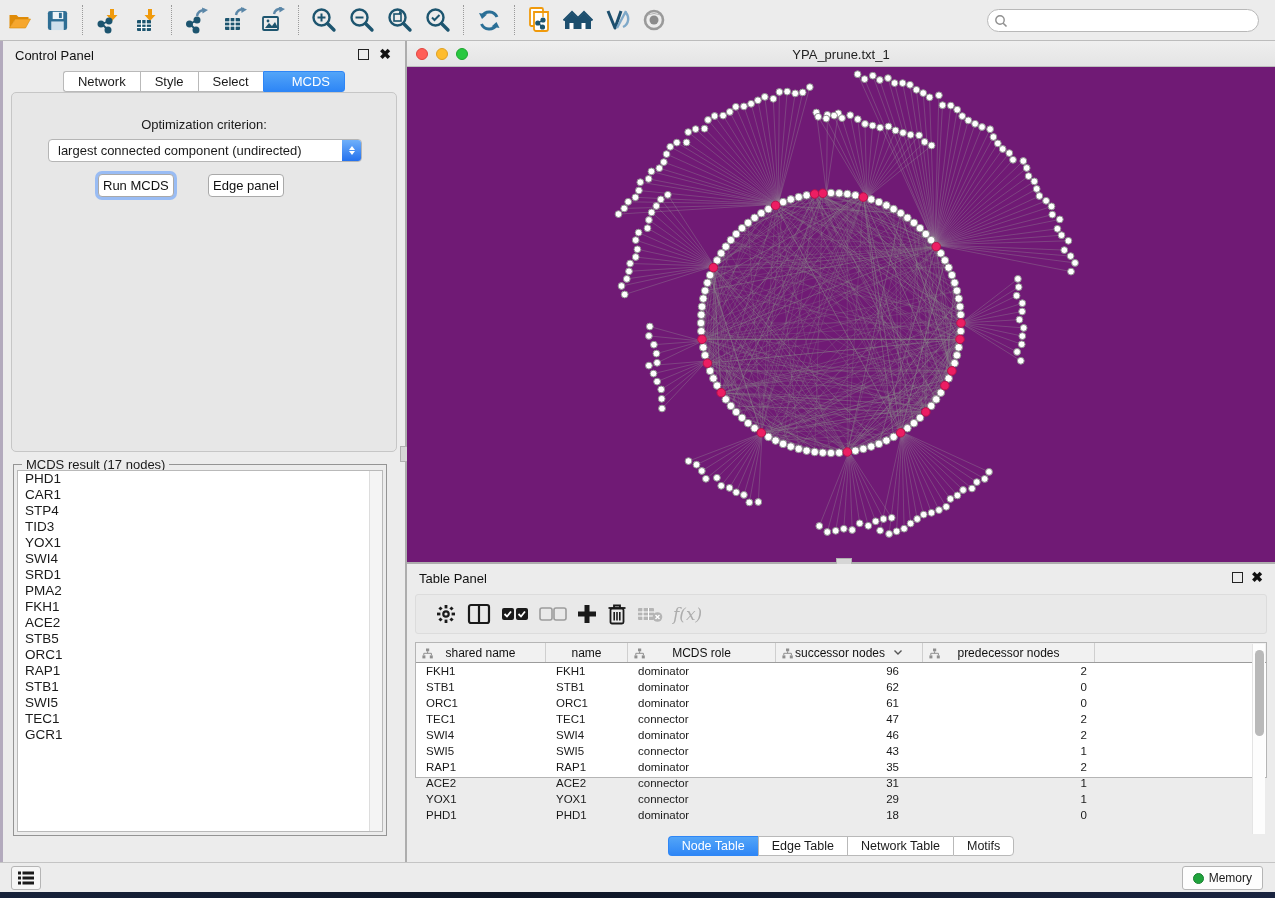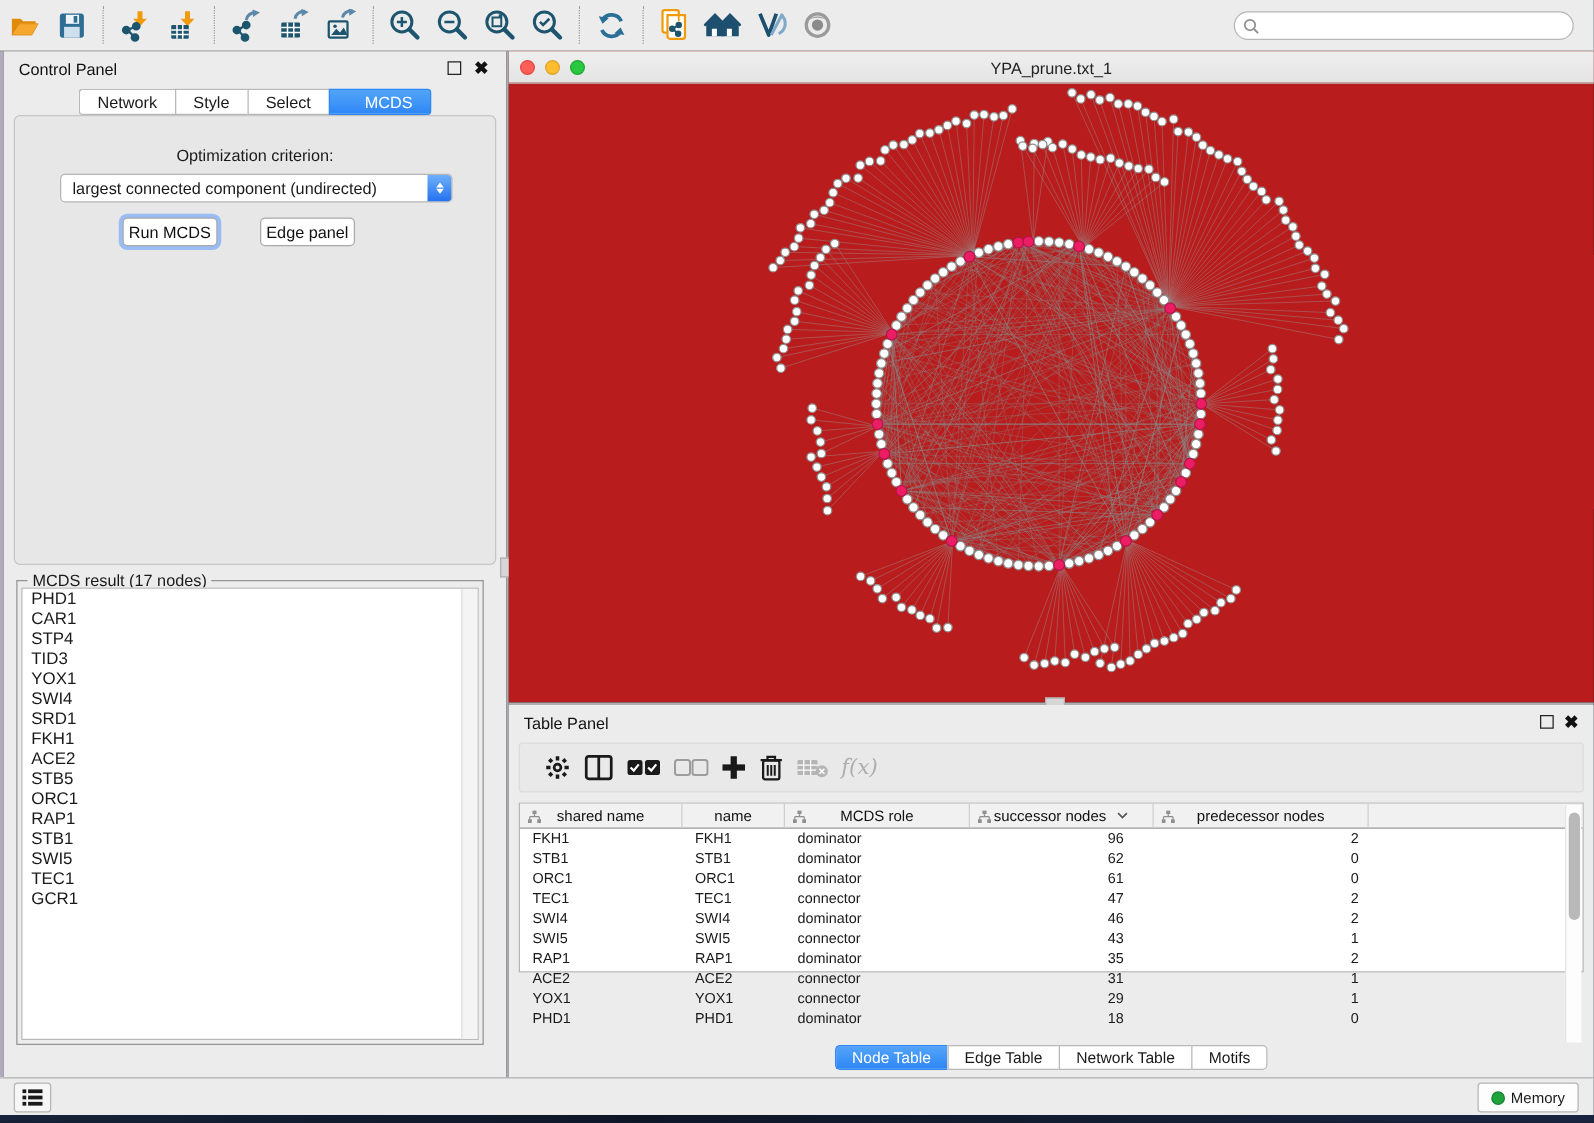--- a/index.html
+++ b/index.html
@@ -69,21 +69,21 @@
   .result-item { font-size:13.5px; line-height:16px; padding-left:7px; }
 
   
   #v-split { left:405px; top:41px; width:2px; height:821px; background:#adadad; }
   .grabber { background:#d6d6d6; border:1px solid #b0b0b0; }
   #v-grab { left:400px; top:446px; width:9px; height:16px; }
   #h-split { left:407px; top:562px; width:868px; height:2px; background:#adadad; }
   #h-grab { left:836px; top:558px; width:16px; height:9px; }
 
   
-  #net-window { left:407px; top:41px; width:868px; height:521px; background:#b91c1c; }
+  #net-window { left:407px; top:41px; width:868px; height:521px; background:#701a75; }
   #net-titlebar { position:absolute; left:0; top:0; width:100%; height:26px;
                   background:linear-gradient(#efefef,#e4e4e4); border-bottom:1px solid #bdbdbd; }
   .light { position:absolute; top:7px; width:12px; height:12px; border-radius:50%; }
   #light-red    { left:9px;  background:#ff5f57; border:0.5px solid #e14640; }
   #light-yellow { left:29px; background:#febc2e; border:0.5px solid #e0a123; }
   #light-green  { left:49px; background:#28c840; border:0.5px solid #1da62f; }
   #net-title { position:absolute; width:100%; text-align:center; top:6px; font-size:13px; color:#222; }
   #graph-svg { position:absolute; left:0; top:26px; }
 
   
@@ -330,20 +330,21 @@
     <span id="result-legend">MCDS result (17 nodes)</span>
     <div id="result-list">
 
     <div class="result-item">PHD1</div>
         <div class="result-item">CAR1</div>
         <div class="result-item">STP4</div>
         <div class="result-item">TID3</div>
         <div class="result-item">YOX1</div>
         <div class="result-item">SWI4</div>
         <div class="result-item">SRD1</div>
+        <div class="result-item">PMA2</div>
         <div class="result-item">FKH1</div>
         <div class="result-item">ACE2</div>
         <div class="result-item">STB5</div>
         <div class="result-item">ORC1</div>
         <div class="result-item">RAP1</div>
         <div class="result-item">STB1</div>
         <div class="result-item">SWI5</div>
         <div class="result-item">TEC1</div>
         <div class="result-item">GCR1</div>
         <div id="result-scroll"></div>

